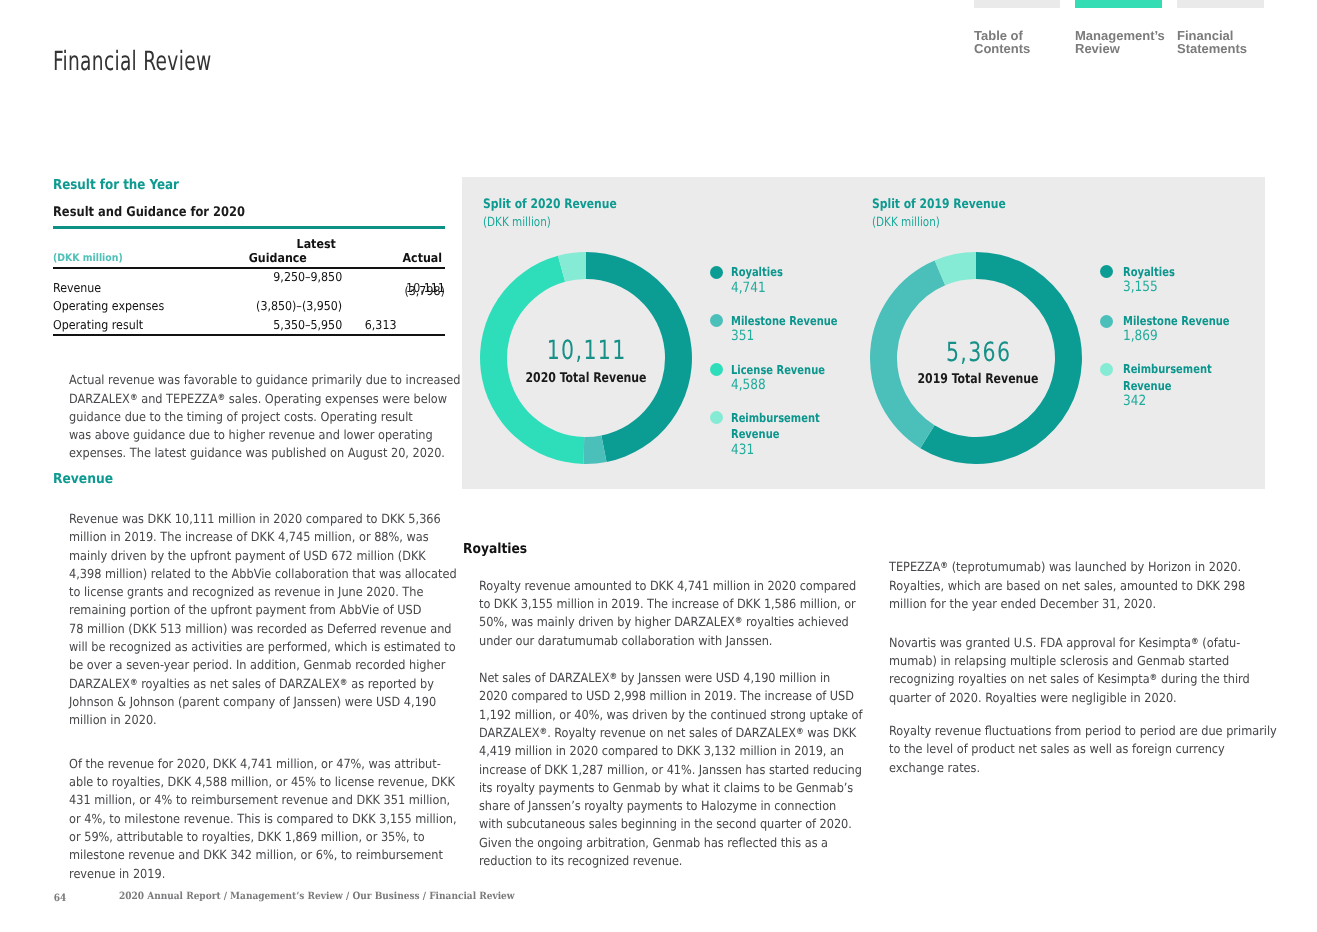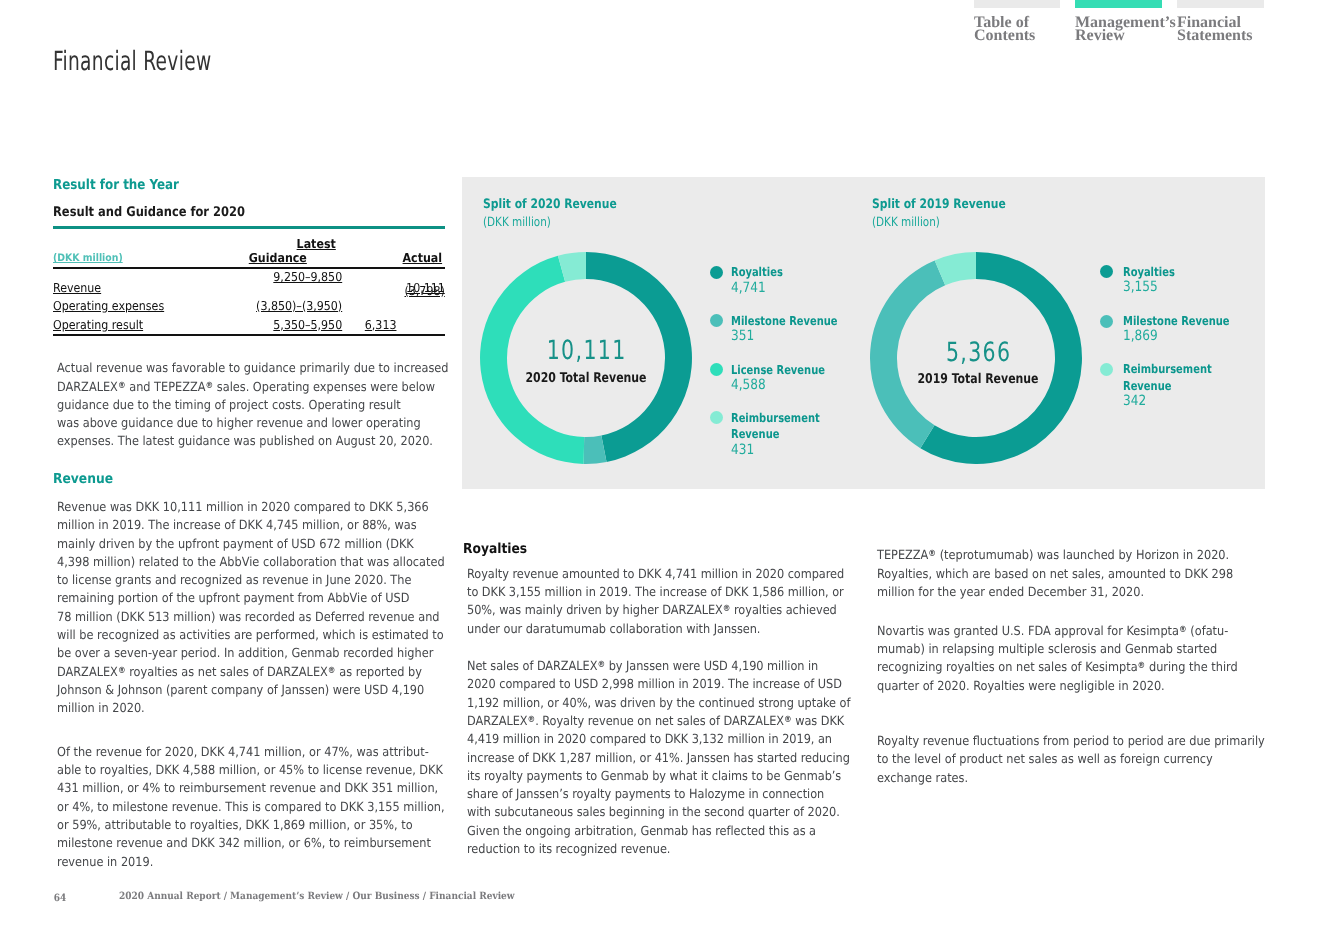--- a/index.html
+++ b/index.html
@@ -7,41 +7,41 @@
   body{width:1317px;height:932px;font-family:"DejaVu Sans Condensed","DejaVu Sans",sans-serif;
        overflow:hidden;position:relative;-webkit-font-smoothing:antialiased;
        text-rendering:geometricPrecision;}
   .page{position:absolute;left:0;top:0;width:1317px;height:932px;transform:translateZ(0);}
 
   
   .topnav{position:absolute;left:974px;top:-11.7px;width:312px;height:60px;}
   .navitem{position:absolute;top:0;}
   .navbar-chip{height:20px;background:#EAEAEA;}
   .navbar-chip.active{background:#35DDB4;}
-  .navlabel{margin-top:9px;font-size:16px;line-height:12.3px;color:#7B7B7E;font-weight:bold;
-            font-family:Liberation Serif, serif;letter-spacing:0px;}
+  .navlabel{margin-top:22px;font-size:13px;line-height:12.3px;color:#7B7B7E;font-weight:bold;
+            font-family:Liberation Sans, sans-serif;letter-spacing:0px;}
 
   
   .page-title{position:absolute;left:52.5px;top:45.6px;margin:0;font-size:26.5px;color:#333333;
               font-weight:400;transform:scaleX(0.78);transform-origin:left top;letter-spacing:0.4px;white-space:nowrap;}
 
   
   .col-left{position:absolute;left:53px;top:176px;width:392px;}
   .sec-heading{font-size:13.8px;font-weight:bold;color:#0D9A90;letter-spacing:0px;white-space:nowrap;
                transform:scaleX(0.96);transform-origin:left top;}
   .tbl-title{margin:0;font-size:13.3px;font-weight:bold;color:#1A1A1A;white-space:nowrap;
              transform:scaleX(0.96);transform-origin:left top;}
-  .tcell{font-size:12.3px;line-height:14px;color:#121212;text-decoration:underline;}
+  .tcell{font-size:12.3px;line-height:14px;color:#121212;}
   .tcell.th{font-weight:bold;}
   .rule-teal{height:3px;background:#0D9184;}
   .rule-dark2{height:1.4px;background:#121212;}
   .unit{color:#4FC0B7;font-weight:bold;font-size:10.4px;}
 
   
-  .body-p{font-size:12.6px;line-height:18.3px;color:#45474A;text-align:left;margin:4px;}
+  .body-p{font-size:12.6px;line-height:18.3px;color:#45474A;text-align:left;margin:16px;}
   .body-p sup{font-size:8.6px;font-weight:bold;vertical-align:3.5px;line-height:0;}
   .sub-heading{font-size:13.8px;font-weight:bold;color:#0D9A90;white-space:nowrap;transform:scaleX(0.99);transform-origin:left top;}
   .sub-heading-dark{font-size:13.8px;font-weight:bold;color:#111;white-space:nowrap;transform:scaleX(0.99);transform-origin:left top;}
 
   .col-mid{position:absolute;left:463px;top:540px;width:400px;}
   .col-mid .body-p{letter-spacing:-0.045px;}
   .col-right{position:absolute;left:873px;top:540px;width:400px;}
 
   
   .panel{position:absolute;left:462px;top:177px;width:803px;height:312px;background:#EBEBEB;}
@@ -199,19 +199,19 @@
 
   <div class="col-mid">
     <div class="sub-heading-dark" style="position:absolute;left:0;top:0.9px">Royalties</div>
     <p class="body-p" style="position:absolute;left:0;top:20.7px;width:400px">Royalty revenue amounted to DKK 4,741 million in 2020 compared<br>to DKK 3,155 million in 2019. The increase of DKK 1,586 million, or<br>50%, was mainly driven by higher DARZALEX<sup>®</sup> royalties achieved<br>under our daratumumab collaboration with Janssen.</p>
     <p class="body-p" style="position:absolute;left:0;top:113.1px;width:400px">Net sales of DARZALEX<sup>®</sup> by Janssen were USD 4,190 million in<br>2020 compared to USD 2,998 million in 2019. The increase of USD<br>1,192 million, or 40%, was driven by the continued strong uptake of<br>DARZALEX<sup>®</sup>. Royalty revenue on net sales of DARZALEX<sup>®</sup> was DKK<br>4,419 million in 2020 compared to DKK 3,132 million in 2019, an<br>increase of DKK 1,287 million, or 41%. Janssen has started reducing<br>its royalty payments to Genmab by what it claims to be Genmab’s<br>share of Janssen’s royalty payments to Halozyme in connection<br>with subcutaneous sales beginning in the second quarter of 2020.<br>Given the ongoing arbitration, Genmab has reflected this as a<br>reduction to its recognized revenue.</p>
   </div>
 
   <div class="col-right">
     <p class="body-p" style="position:absolute;left:0;top:2.3px;width:400px">TEPEZZA<sup>®</sup> (teprotumumab) was launched by Horizon in 2020.<br>Royalties, which are based on net sales, amounted to DKK 298<br>million for the year ended December 31, 2020.</p>
     <p class="body-p" style="position:absolute;left:0;top:77.7px;width:400px">Novartis was granted U.S. FDA approval for Kesimpta<sup>®</sup> (ofatu-<br>mumab) in relapsing multiple sclerosis and Genmab started<br>recognizing royalties on net sales of Kesimpta<sup>®</sup> during the third<br>quarter of 2020. Royalties were negligible in 2020.</p>
-    <p class="body-p" style="position:absolute;left:0;top:188px;width:400px">Royalty revenue fluctuations from period to period are due primarily<br>to the level of product net sales as well as foreign currency<br>exchange rates.</p>
+    <p class="body-p" style="position:absolute;left:0;top:166px;width:400px">Royalty revenue fluctuations from period to period are due primarily<br>to the level of product net sales as well as foreign currency<br>exchange rates.</p>
   </div>
 
   <div class="footer footer-page">64</div>
   <div class="footer footer-crumb">2020 Annual Report / Management’s Review / Our Business / Financial Review</div>
 
 </div>
 
 </body></html>

